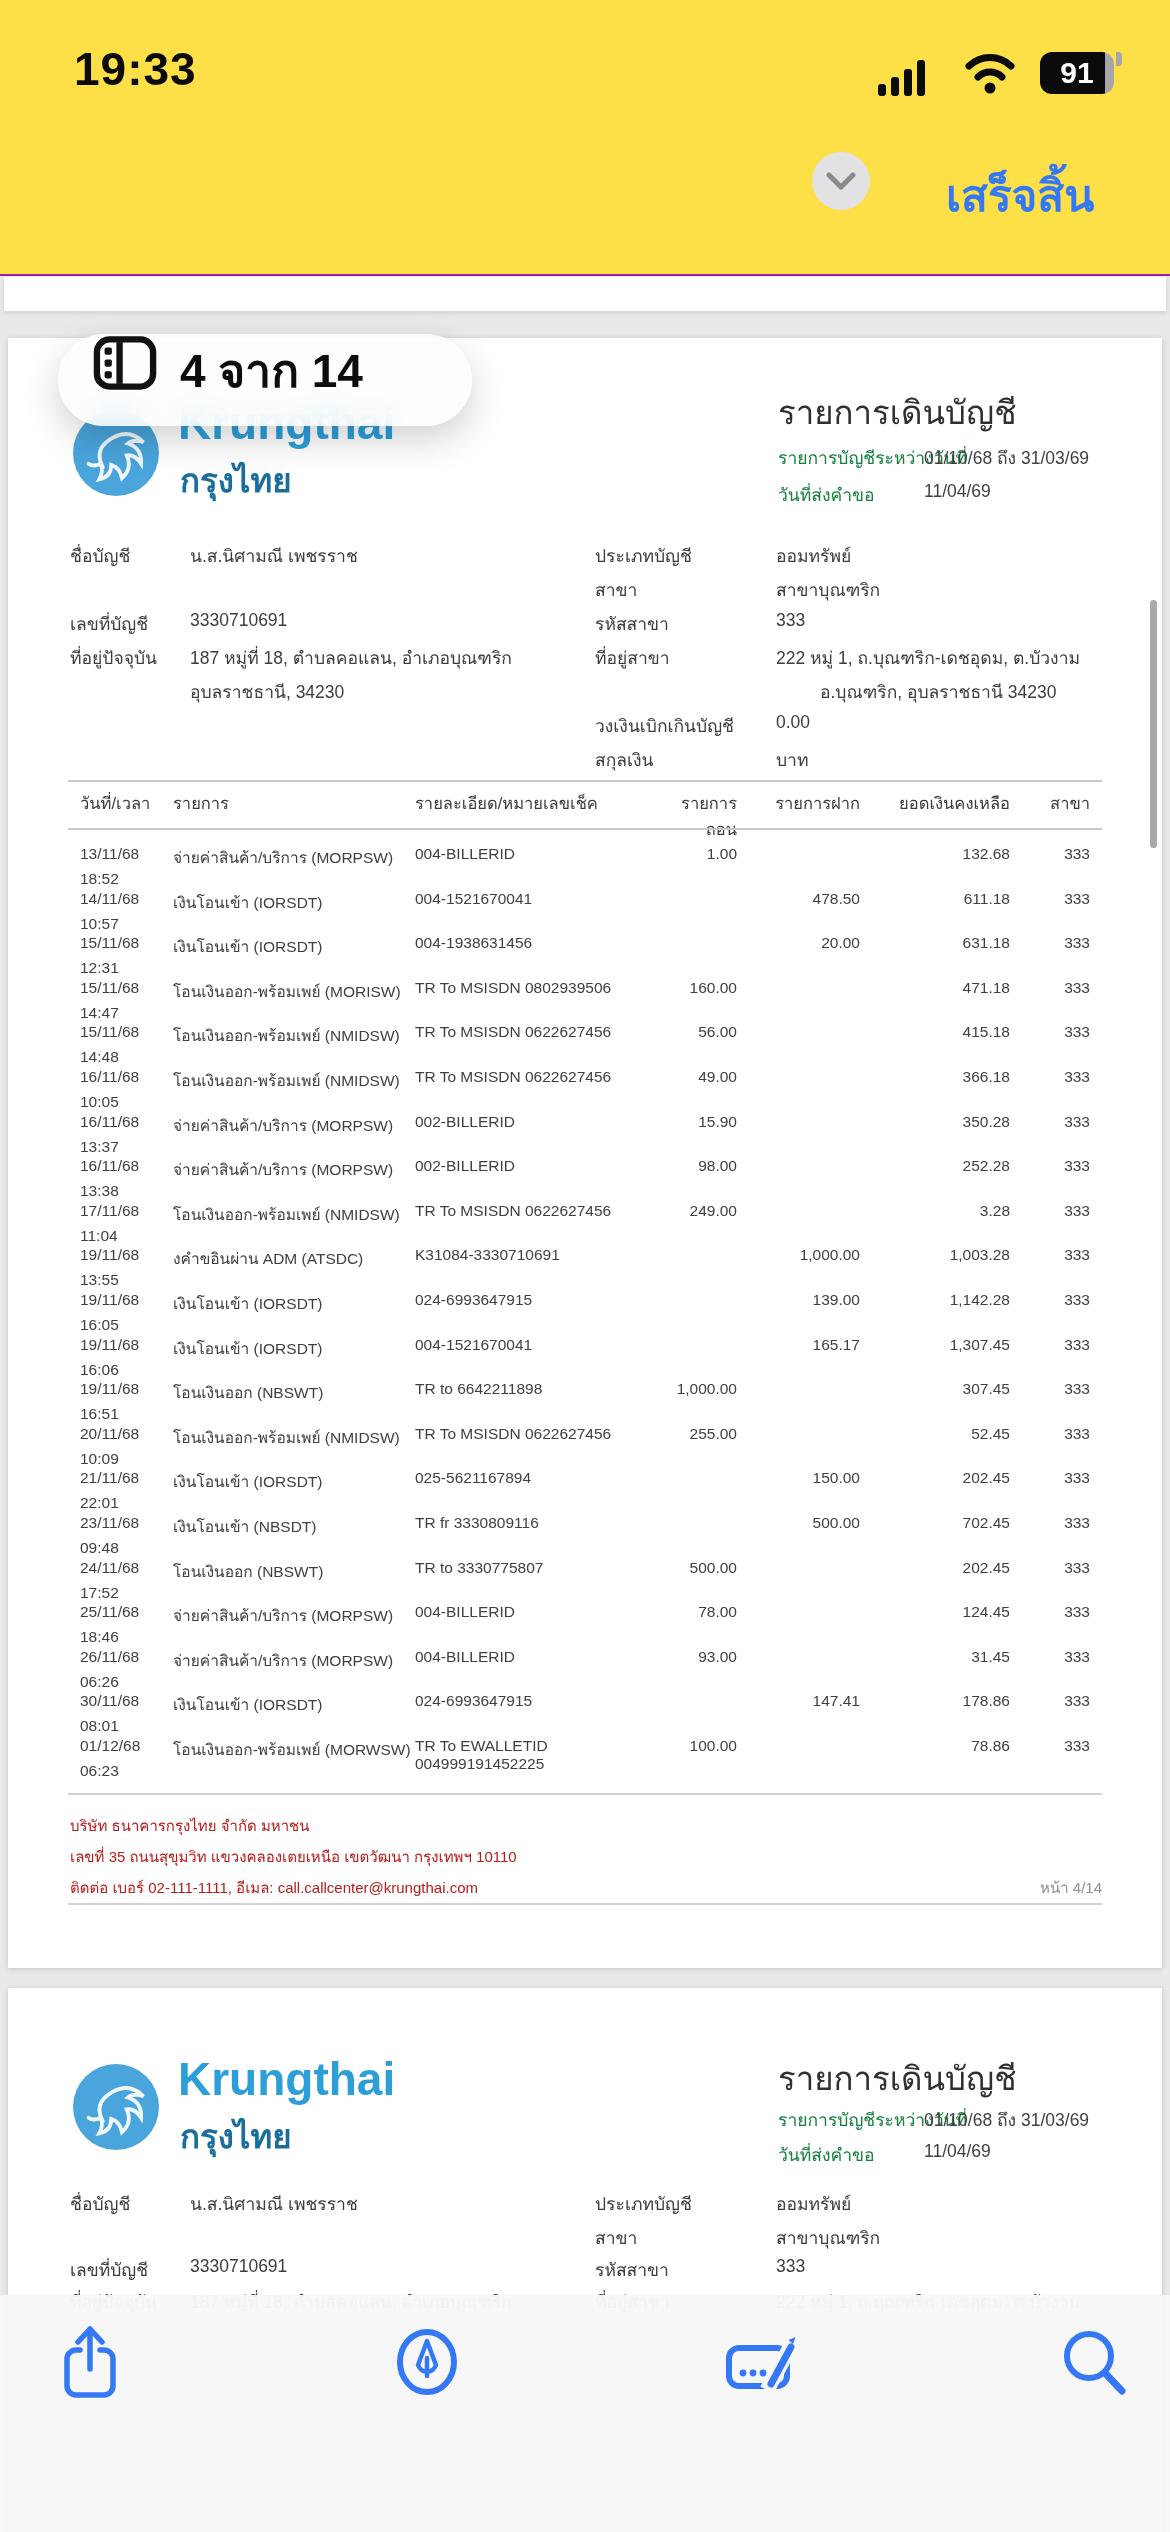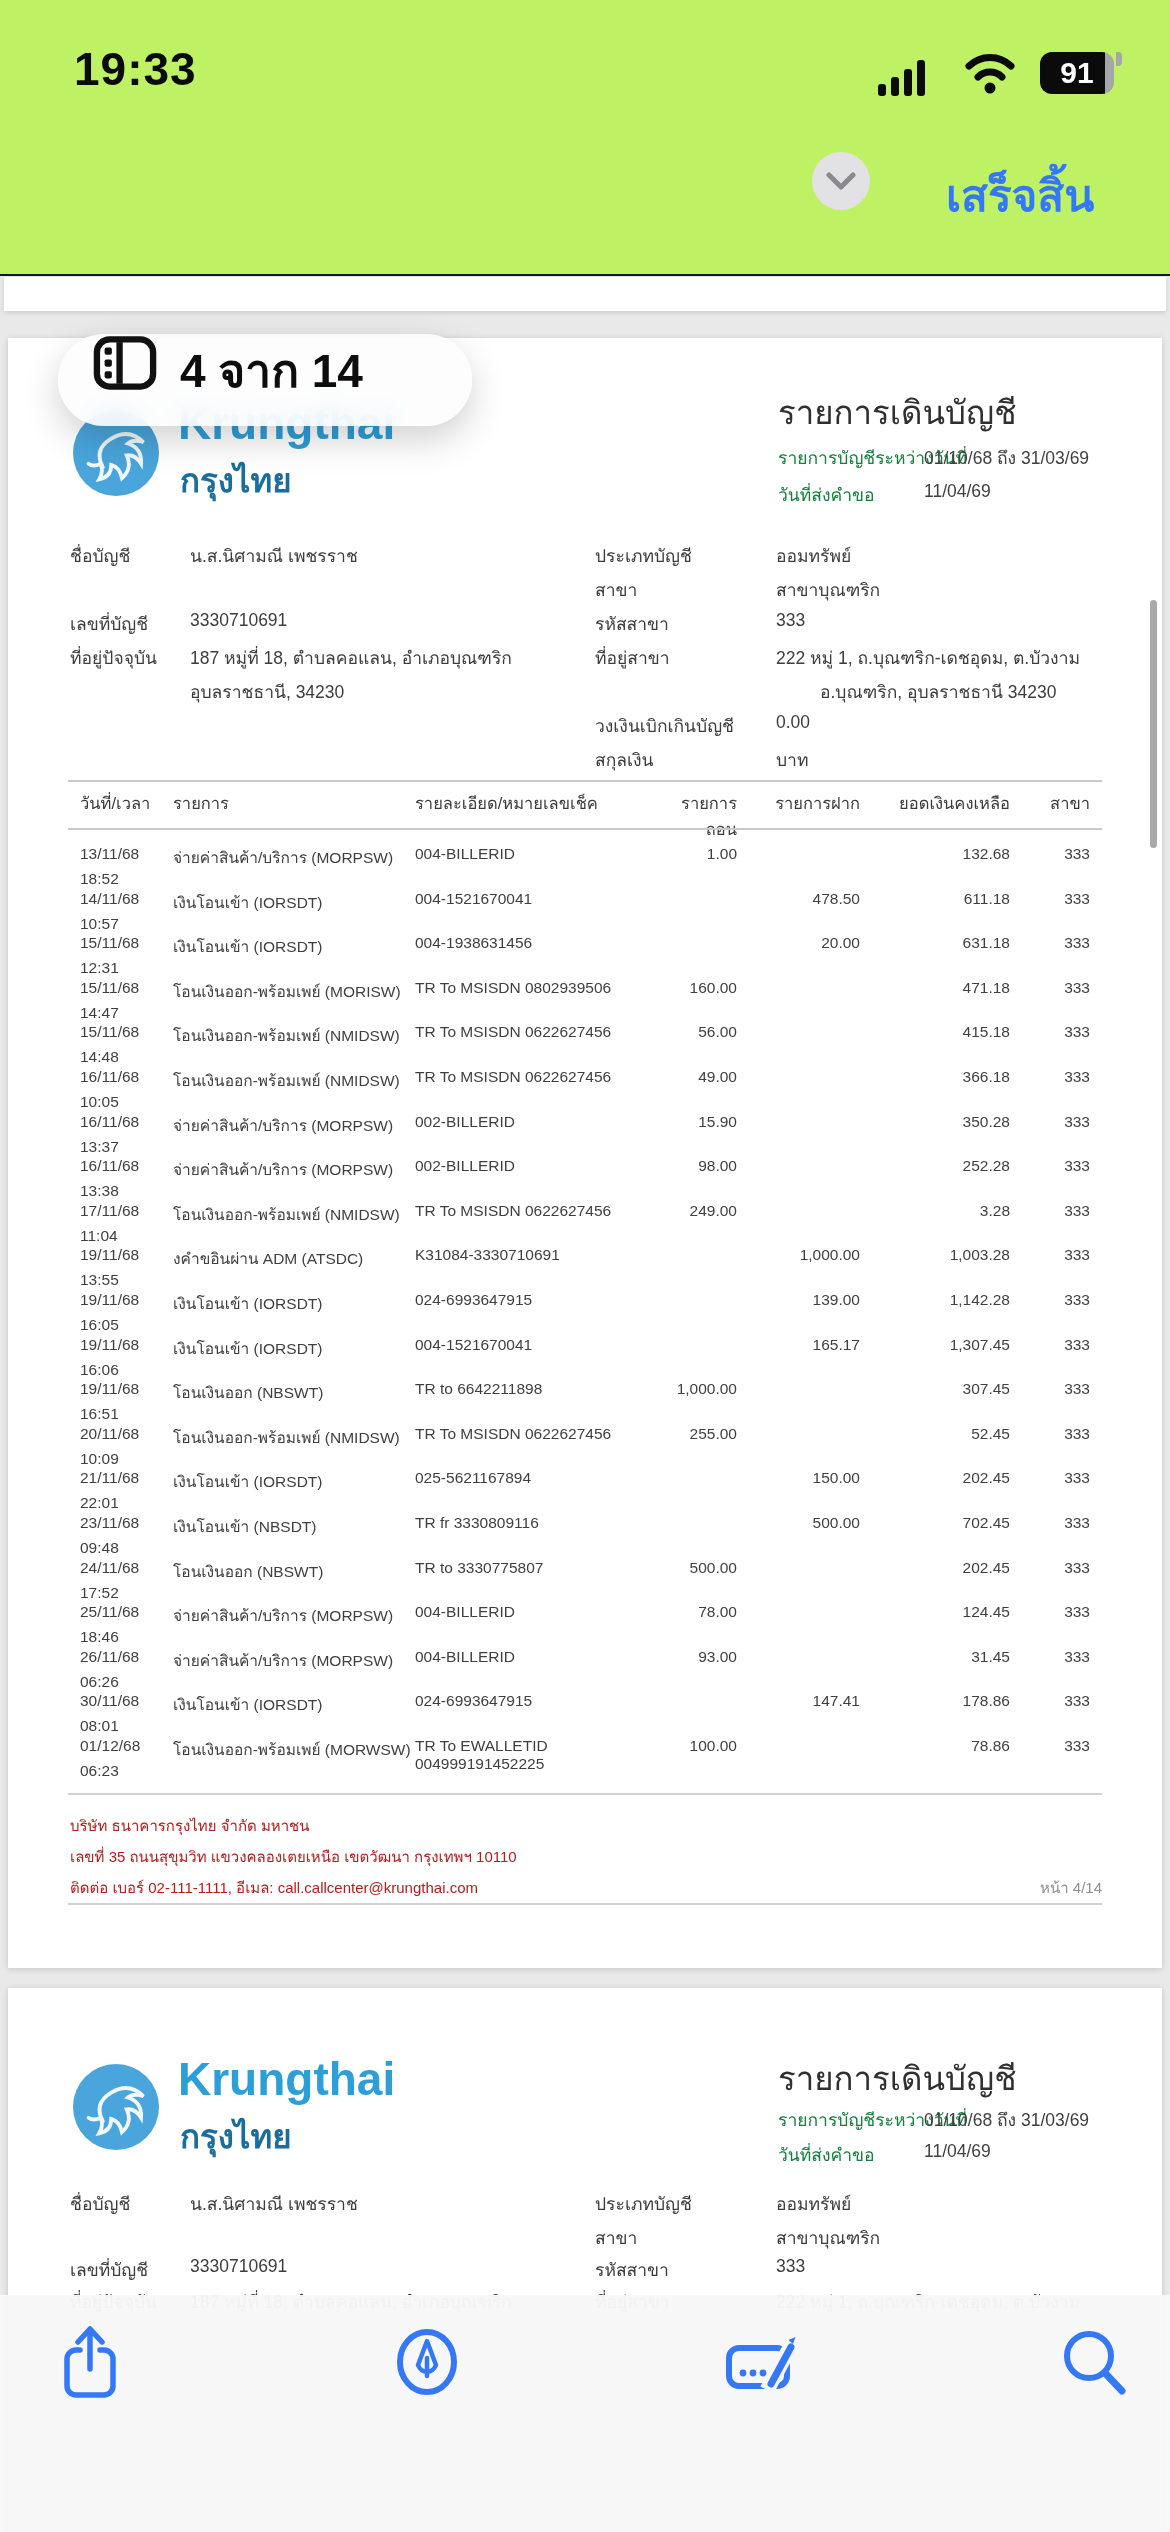--- a/index.html
+++ b/index.html
@@ -1,20 +1,20 @@
 <!DOCTYPE html>
 <html><head>
 <meta charset="utf-8">
 <style>
   html,body{margin:0;padding:0;background:#555;}
   .phone{position:relative;width:1170px;height:2532px;background:#e9e9ea;overflow:hidden;
          font-family:"Liberation Sans","DejaVu Sans",sans-serif;margin:0 auto;}
   
-  .topbar{position:absolute;left:0;top:0;width:1170px;height:274px;background:#bef264;
-          border-bottom:2px solid #0f172a;z-index:30;}
+  .topbar{position:absolute;left:0;top:0;width:1170px;height:274px;background:#fde047;
+          border-bottom:2px solid #a21caf;z-index:30;}
   .clock{position:absolute;left:74px;top:42px;font-size:46px;font-weight:700;color:#0b0b0b;letter-spacing:1px;}
   .sigbars{position:absolute;left:878px;top:56px;display:flex;align-items:flex-end;gap:5px;height:40px;}
   .sigbars i{display:block;width:8px;background:#0b0b0b;border-radius:3px;}
   .wifi{position:absolute;left:962px;top:50px;}
   .batt{position:absolute;left:1040px;top:52px;width:86px;height:42px;display:flex;align-items:flex-start;}
   .batt .body{width:74px;height:42px;border-radius:12px;background:linear-gradient(90deg,#0b0b0b 0 88%,#a6a6a8 88% 100%);
               color:#fff;font-size:30px;font-weight:700;display:flex;align-items:center;justify-content:center;}
   .batt .nub{width:6px;height:14px;background:#a6a6a8;border-radius:0 4px 4px 0;margin-left:2px;}
   .navtitle{position:absolute;left:60px;top:152px;font-size:48px;font-weight:700;color:#0d0d0d;}
   .chev-btn{position:absolute;left:812px;top:152px;width:58px;height:58px;border-radius:50%;background:#e2e2e4;

